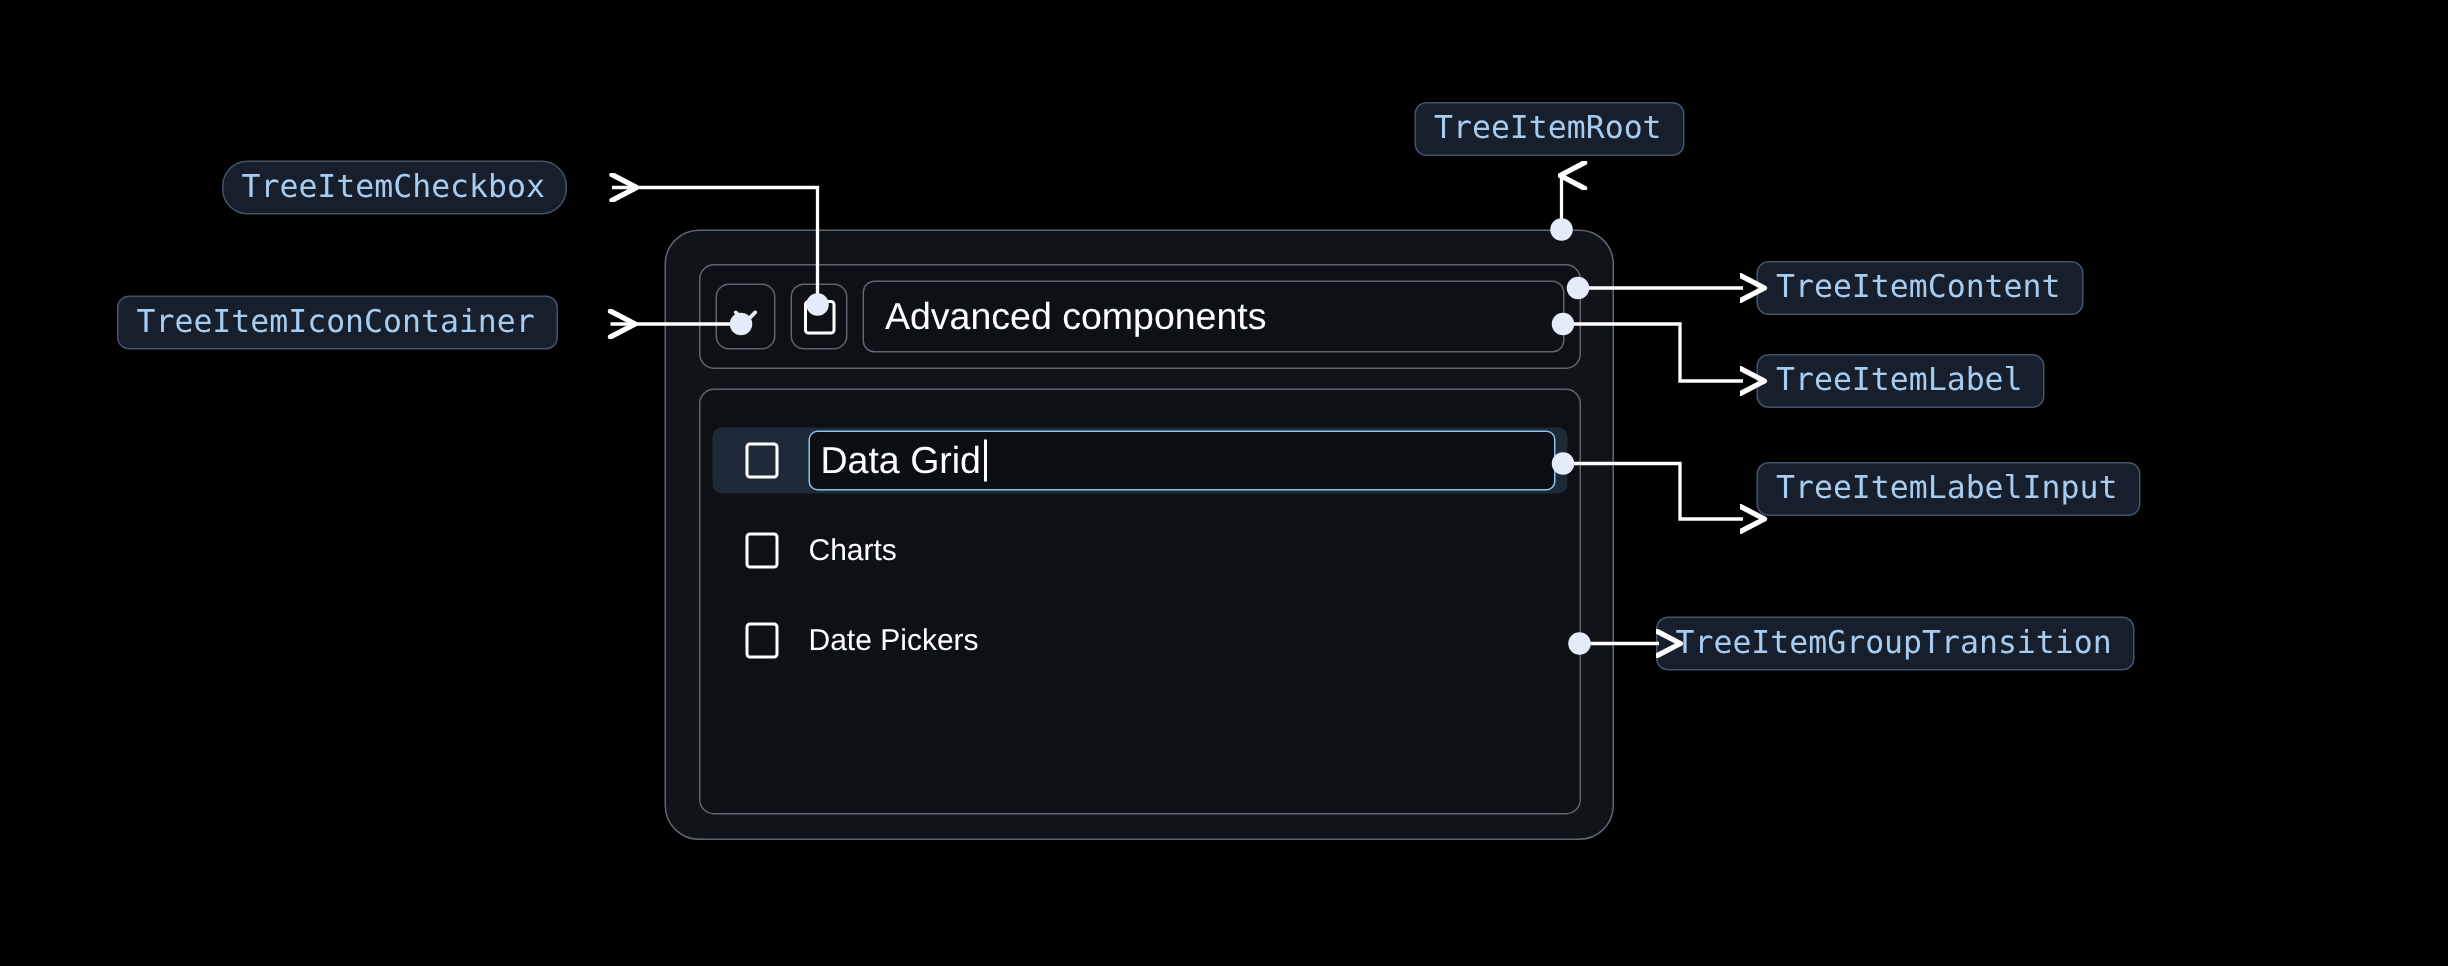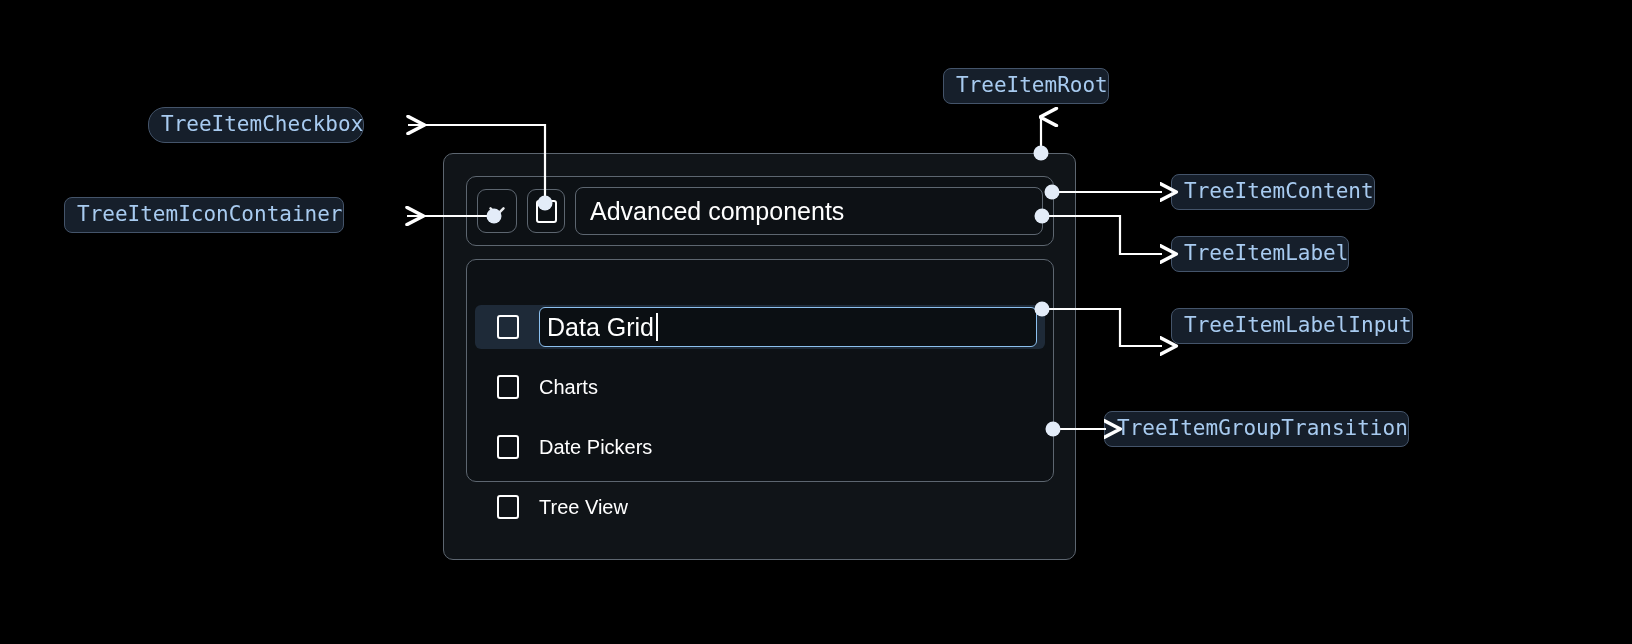--- a/index.html
+++ b/index.html
@@ -26,35 +26,35 @@
     align-items: center;
     justify-content: center;
     background: #161f2b;
     border: 1.5px solid #44546a;
     border-radius: 8px;
     color: #a8cbf0;
     font-family: "DejaVu Sans Mono", monospace;
     font-size: 21px;
     letter-spacing: 0px;
     white-space: nowrap;
-    padding: 5px 0 7px 12px;
+    padding: 5px 14px 7px 12px;
     height: 36px;
     line-height: 1;
   }
 
   
   #tree-root {
     position: absolute;
     left: 443px;
     top: 153px;
     width: 633px;
     height: 407px;
     background: #101418;
     border: 1.5px solid #5d6670;
-    border-radius: 10px;
+    border-radius: 23px;
   }
 
   #tree-content {
     position: absolute;
     left: 22px;
     top: 22px;
     width: 588px;
     height: 70px;
     background: #0d1115;
     border: 1.5px solid #5d6670;
@@ -106,25 +106,25 @@
     padding-left: 14px;
     color: #ffffff;
     font-size: 25px;
   }
 
   #tree-group {
     position: absolute;
     left: 22px;
     top: 105px;
     width: 588px;
-    height: 223px;
+    height: 284px;
     background: #0d1115;
     border: 1.5px solid #5d6670;
     border-radius: 10px;
-    padding-top: 45px;
+    padding-top: 25px;
   }
 
   .tree-row {
     display: flex;
     align-items: center;
     height: 44px;
     margin: 0 8px 16px 8px;
     padding-left: 22px;
     border-radius: 6px;
     gap: 20px;
@@ -178,21 +178,21 @@
 </style>
 </head>
 <body>
 
 <div id="stage">
 
   <div class="badge" style="left:148px; top:107px;border-radius:17px;">
     <span>TreeItemCheckbox</span>
   </div>
 
-  <div class="badge" style="left:64px; top:197px;">
+  <div class="badge" style="left:78px; top:197px;">
     <span>TreeItemIconContainer</span>
   </div>
 
   <div class="badge" style="left:943px; top:68px;">
     <span>TreeItemRoot</span>
   </div>
 
   <div class="badge" style="left:1171px; top:174px;">
     <span>TreeItemContent</span>
   </div>
@@ -244,24 +244,20 @@
       <div class="tree-row">
         <span class="row-cb"></span>
         <span class="row-label">Charts</span>
       </div>
 
       <div class="tree-row">
         <span class="row-cb"></span>
         <span class="row-label">Date Pickers</span>
       </div>
 
-      <div class="tree-row">
-        <span class="row-cb"></span>
-        <span class="row-label">Tree View</span>
-      </div>
 
     </div>
   </div>
 
   <svg id="wires" viewBox="0 0 1632 644">
     <defs>
       <marker id="arrow-r" markerWidth="9" markerHeight="9" refX="1" refY="4.5" orient="auto" markerUnits="strokeWidth">
         <path d="M0,0.6 L7.5,4.5 L0,8.4" fill="none" stroke="#ffffff" stroke-width="1.6" stroke-linecap="round" stroke-linejoin="round"></path>
       </marker>
       <marker id="arrow-l" markerWidth="9" markerHeight="9" refX="8" refY="4.5" orient="auto" markerUnits="strokeWidth">

